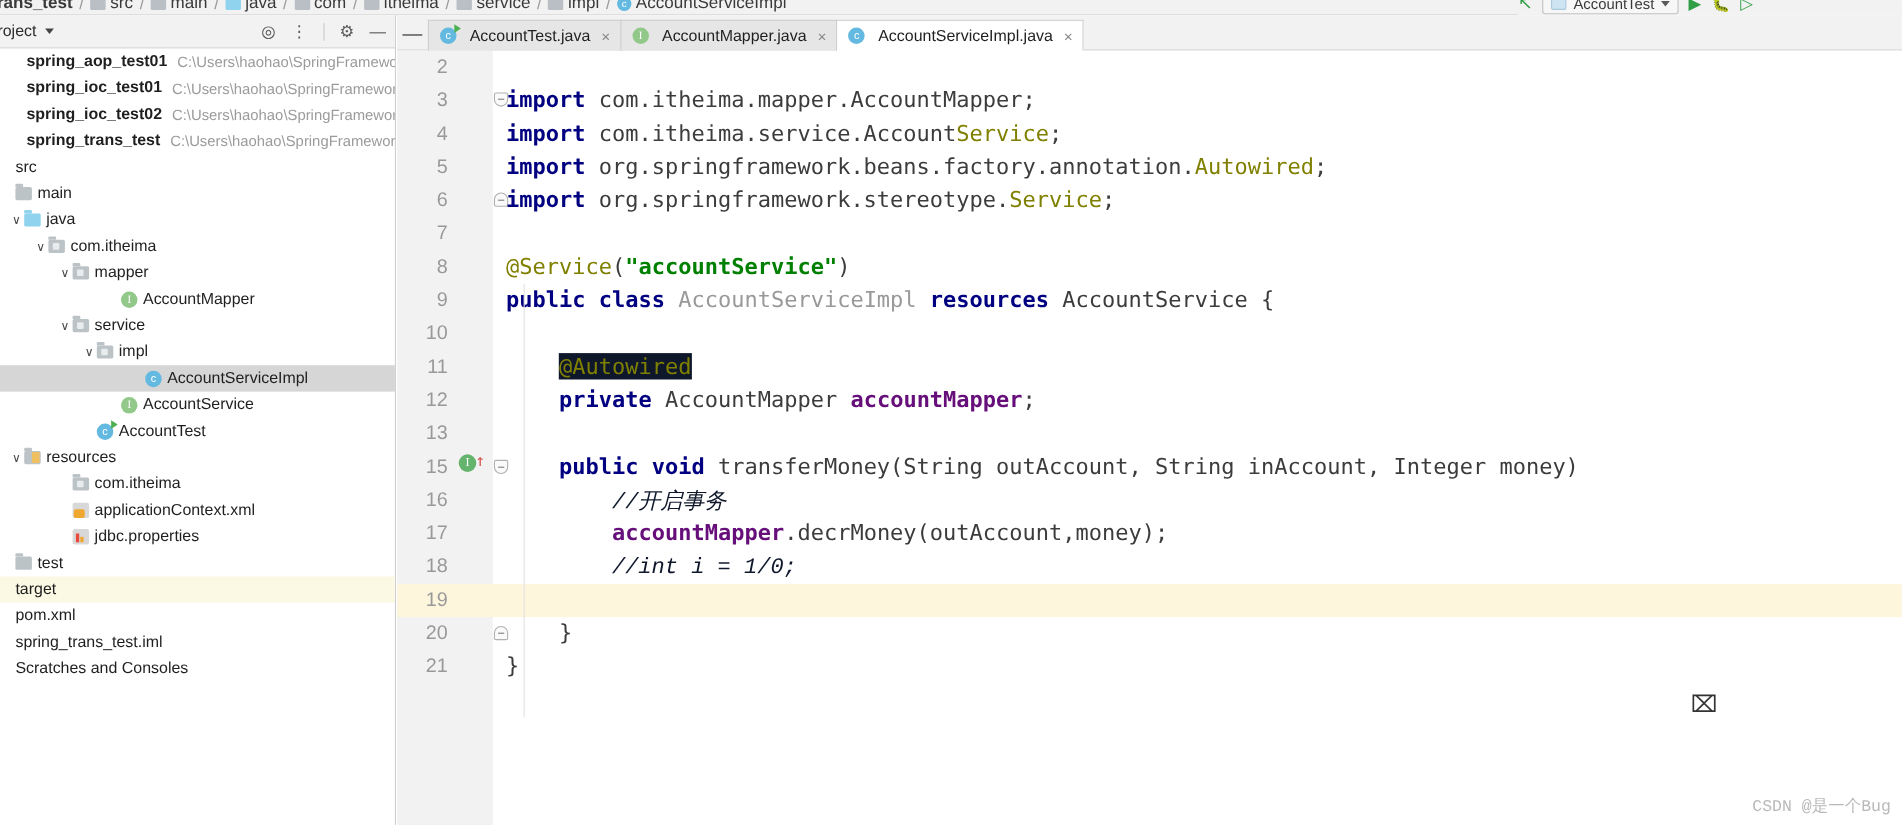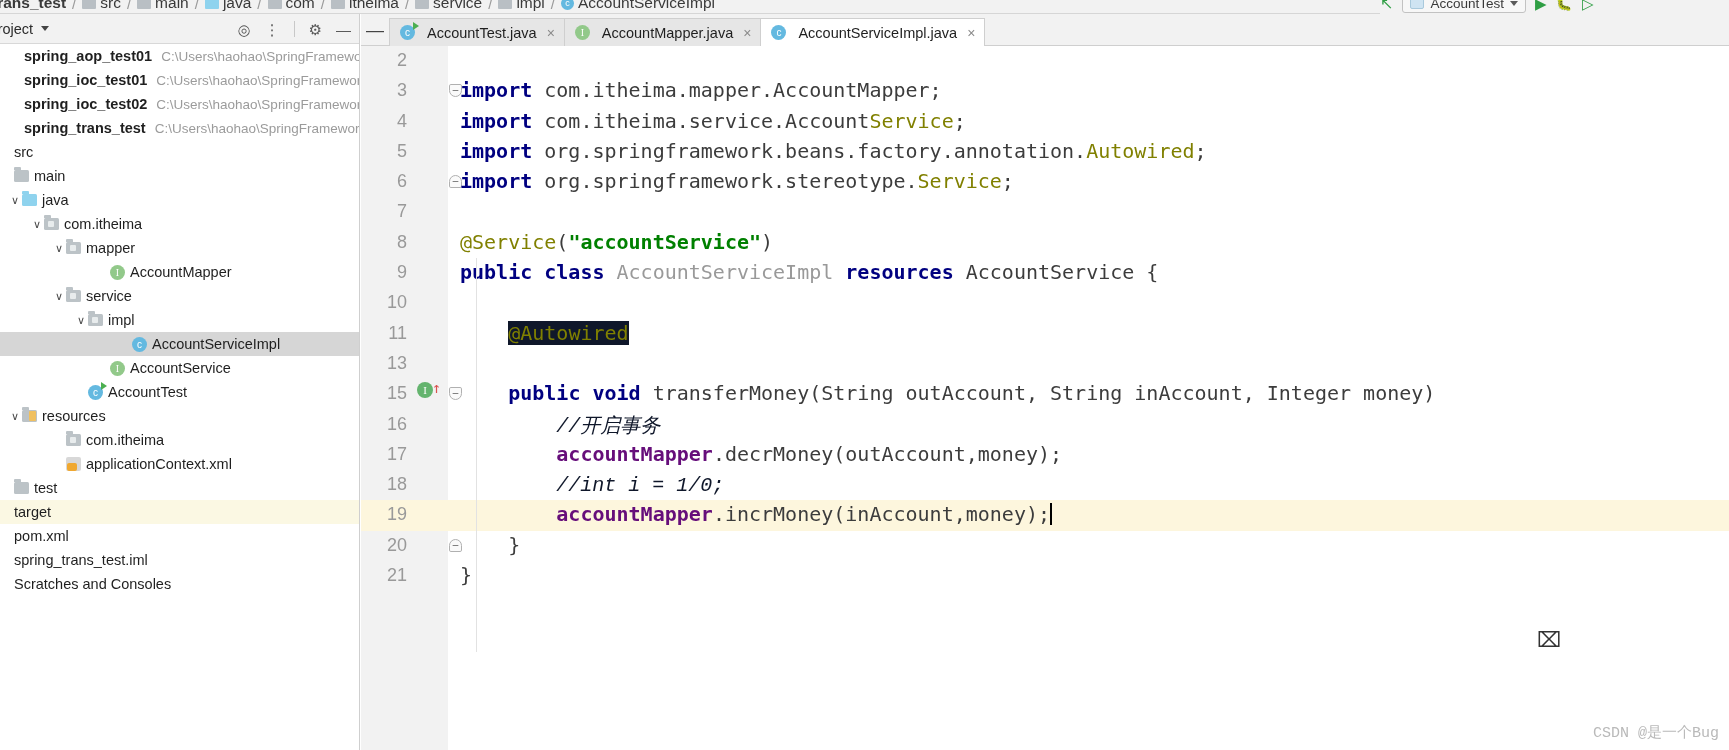--- a/index.html
+++ b/index.html
@@ -338,20 +338,25 @@
         <div class="trow" style="padding-left: 52px;">
           <span class="arrow"></span>
           <span class="folder pkg"></span>
           <span class="tlabel">com.itheima</span>
         </div>
         <div class="trow" style="padding-left: 52px;">
           <span class="arrow"></span>
           <span class="xmlico"></span>
           <span class="tlabel">applicationContext.xml</span>
         </div>
+        <div class="trow" style="padding-left: 52px;">
+          <span class="arrow"></span>
+          <span class="propico"></span>
+          <span class="tlabel">jdbc.properties</span>
+        </div>
         <div class="trow">
           <span class="arrow"></span>
           <span class="folder"></span>
           <span class="tlabel">test</span>
         </div>
         <div class="trow hl">
           <span class="arrow"></span>
           <span class="tlabel">target</span>
         </div>
         <div class="trow">
@@ -394,26 +399,27 @@
           <div class="cline"><span class="lnum">2</span><span class="ctext"><span class="pln"></span></span></div>
           <div class="cline"><span class="lnum">3</span><span class="fold round">−</span><span class="ctext"><span class="kw">import</span><span class="pln"> com.itheima.mapper.AccountMapper;</span></span></div>
           <div class="cline"><span class="lnum">4</span><span class="ctext"><span class="kw">import</span><span class="pln"> com.itheima.service.Account<span class="ann">Service</span>;</span></span></div>
           <div class="cline"><span class="lnum">5</span><span class="ctext"><span class="kw">import</span><span class="pln"> org.springframework.beans.factory.annotation.<span class="ann">Autowired</span>;</span></span></div>
           <div class="cline"><span class="lnum">6</span><span class="fold roundup">−</span><span class="ctext"><span class="kw">import</span><span class="pln"> org.springframework.stereotype.<span class="ann">Service</span>;</span></span></div>
           <div class="cline"><span class="lnum">7</span><span class="ctext"><span class="pln"></span></span></div>
           <div class="cline"><span class="lnum">8</span><span class="ctext"><span class="ann">@Service</span><span class="punct">(</span><span class="str">"accountService"</span><span class="punct">)</span></span></div>
           <div class="cline"><span class="lnum">9</span><span class="ctext"><span class="kw">public class</span><span class="typ"> AccountServiceImpl </span><span class="kw">resources</span><span class="pln"> AccountService {</span></span></div>
           <div class="cline"><span class="lnum">10</span><span class="ctext"><span class="pln"></span></span></div>
           <div class="cline"><span class="lnum">11</span><span class="ctext">    <span class="ann hl-ann">@Autowired</span></span></div>
+          <div class="cline"><span class="lnum">12</span><span class="ctext">    <span class="kw">private</span><span class="pln"> AccountMapper </span><span class="fld">accountMapper</span><span class="pln">;</span></span></div>
           <div class="cline"><span class="lnum">13</span><span class="ctext"><span class="pln"></span></span></div>
           <div class="cline"><span class="lnum">15</span><span class="fold round">−</span><span class="gutter-mark"><span class="impl-ico">I</span><span class="impl-arrow">↑</span></span><span class="ctext">    <span class="kw">public void</span><span class="pln"> transferMoney(String outAccount, String inAccount, Integer money)</span></span></div>
           <div class="cline"><span class="lnum">16</span><span class="ctext">        <span class="cmt">//开启事务</span></span></div>
           <div class="cline"><span class="lnum">17</span><span class="ctext">        <span class="fld">accountMapper</span><span class="pln">.decrMoney(outAccount,money);</span></span></div>
           <div class="cline"><span class="lnum">18</span><span class="ctext">        <span class="cmt">//int i = 1/0;</span></span></div>
-          <div class="cline"><div class="hlrow-full"></div><span class="lnum">19</span><span class="ctext">        <span class="fld">accountMapper</span><span class="pln">.incrMoney(inAccount,money);</span><span class="caret-bar"></span></span></div>
+          <div class="cline"><div class="hlrow-full"></div><span class="lnum">19</span></div>
           <div class="cline"><span class="lnum">20</span><span class="fold roundup">−</span><span class="ctext">    <span class="pln">}</span></span></div>
           <div class="cline"><span class="lnum">21</span><span class="ctext"><span class="pln">}</span></span></div>
           <div class="guideline" style="top: 212.1px; height: 393.9px;"></div>
         </div>
       <div class="mouse-caret">⌧</div>
     </div>
   </div>
 
   <div class="watermark">CSDN @是一个Bug</div>
 </div>

